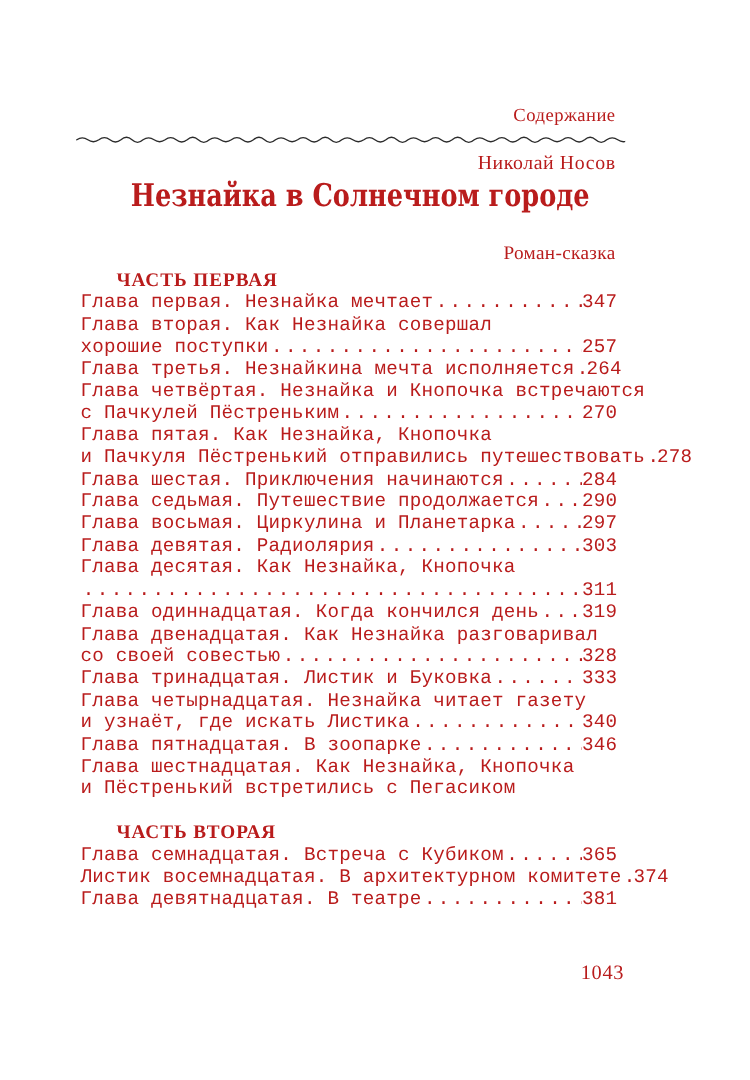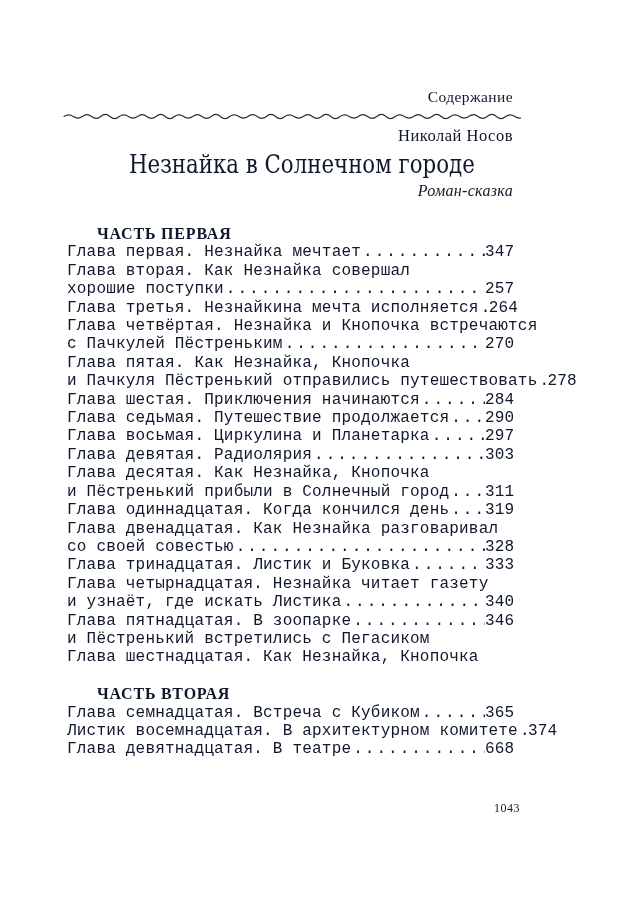--- a/index.html
+++ b/index.html
@@ -1,50 +1,50 @@
 <!DOCTYPE html>
 <html><head>
 <meta charset="utf-8">
 <style>
   html, body { margin: 0; padding: 0; background: #ffffff; }
   .page {
     position: relative;
     width: 625px; height: 900px;
     background: #ffffff;
-    color: #0f172a;
+    color: #b91c1c;
     font-family: "Liberation Serif", serif;
     overflow: hidden;
   }
   .running-head {
     position: absolute;
     top: 88px; right: 112px;
     font-size: 15.5px;
     letter-spacing: 0.4px;
   }
   .wavy { position: absolute; left: 63px; top: 110px; }
   .head-block {
     position: absolute;
     left: 67px; top: 126px; width: 446px;
     text-align: right;
   }
   .author { font-size: 16.5px; letter-spacing: 0.5px; }
   .book-title {
     margin-top: 3px;
     font-family: "DejaVu Serif", "Liberation Serif", serif;
-    font-weight: normal;
+    font-weight: bold;
     font-size: 26px;
     line-height: 30px;
     white-space: nowrap;
   }
   .book-title .squeeze {
     display: inline-block;
     transform: scaleX(0.82);
     transform-origin: 50% 50%;
   }
-  .subtitle { margin-top: 3px; font-style: italic; font-size: 16px; letter-spacing: 0.3px; }
+  .subtitle { margin-top: 24px; font-size: 16px; letter-spacing: 0.3px; }
   .toc {
     position: absolute;
     left: 67px; top: 225px; width: 446px;
     font-size: 16px;
     letter-spacing: 0.2px;
   }
   .toc-heading {
     font-weight: bold;
     line-height: 18.4px;
     letter-spacing: 0.8px;
@@ -65,21 +65,21 @@
     padding-left: 2px;
   }
   .leader::after {
     content: "..........................................................................................";
     letter-spacing: 2px;
   }
   .toc-page { min-width: 28px; text-align: right; }
   .folio {
     position: absolute;
     top: 801px; right: 105px;
-    font-size: 12px;
+    font-size: 17px;
     letter-spacing: 0.5px;
     text-align: right;
   }
 </style>
 </head>
 <body>
 
 <div class="page">
 
   <div class="running-head">Содержание</div>
@@ -149,21 +149,20 @@
       </div>
       <div class="toc-line">
         <span class="toc-text">Глава девятая. Радиолярия</span>
         <span class="leader"></span>
         <span class="toc-page">303</span>
       </div>
       <div class="toc-line">
         <span class="toc-text">Глава десятая. Как Незнайка, Кнопочка</span>
       </div>
       <div class="toc-line">
-        <span class="toc-text">и Пёстренький прибыли в Солнечный город</span>
         <span class="leader"></span>
         <span class="toc-page">311</span>
       </div>
       <div class="toc-line">
         <span class="toc-text">Глава одиннадцатая. Когда кончился день</span>
         <span class="leader"></span>
         <span class="toc-page">319</span>
       </div>
       <div class="toc-line">
         <span class="toc-text">Глава двенадцатая. Как Незнайка разговаривал</span>
@@ -185,38 +184,38 @@
         <span class="toc-text">и узнаёт, где искать Листика</span>
         <span class="leader"></span>
         <span class="toc-page">340</span>
       </div>
       <div class="toc-line">
         <span class="toc-text">Глава пятнадцатая. В зоопарке</span>
         <span class="leader"></span>
         <span class="toc-page">346</span>
       </div>
       <div class="toc-line">
+        <span class="toc-text">Глава шестнадцатая. Как Незнайка, Кнопочка</span>
+      </div>
+      <div class="toc-line">
         <span class="toc-text">и Пёстренький встретились с Пегасиком</span>
       </div>
-      <div class="toc-line">
-        <span class="toc-text">Глава шестнадцатая. Как Незнайка, Кнопочка</span>
-      </div>
       <div class="toc-heading">ЧАСТЬ ВТОРАЯ</div>
       <div class="toc-line">
         <span class="toc-text">Глава семнадцатая. Встреча с Кубиком</span>
         <span class="leader"></span>
         <span class="toc-page">365</span>
       </div>
       <div class="toc-line">
         <span class="toc-text">Листик восемнадцатая. В архитектурном комитете</span>
         <span class="leader"></span>
         <span class="toc-page">374</span>
       </div>
       <div class="toc-line">
         <span class="toc-text">Глава девятнадцатая. В театре</span>
         <span class="leader"></span>
-        <span class="toc-page">668</span>
+        <span class="toc-page">381</span>
       </div>
     </div>
 
   <div class="folio">1043</div>
 
 </div>
 
 </body></html>

